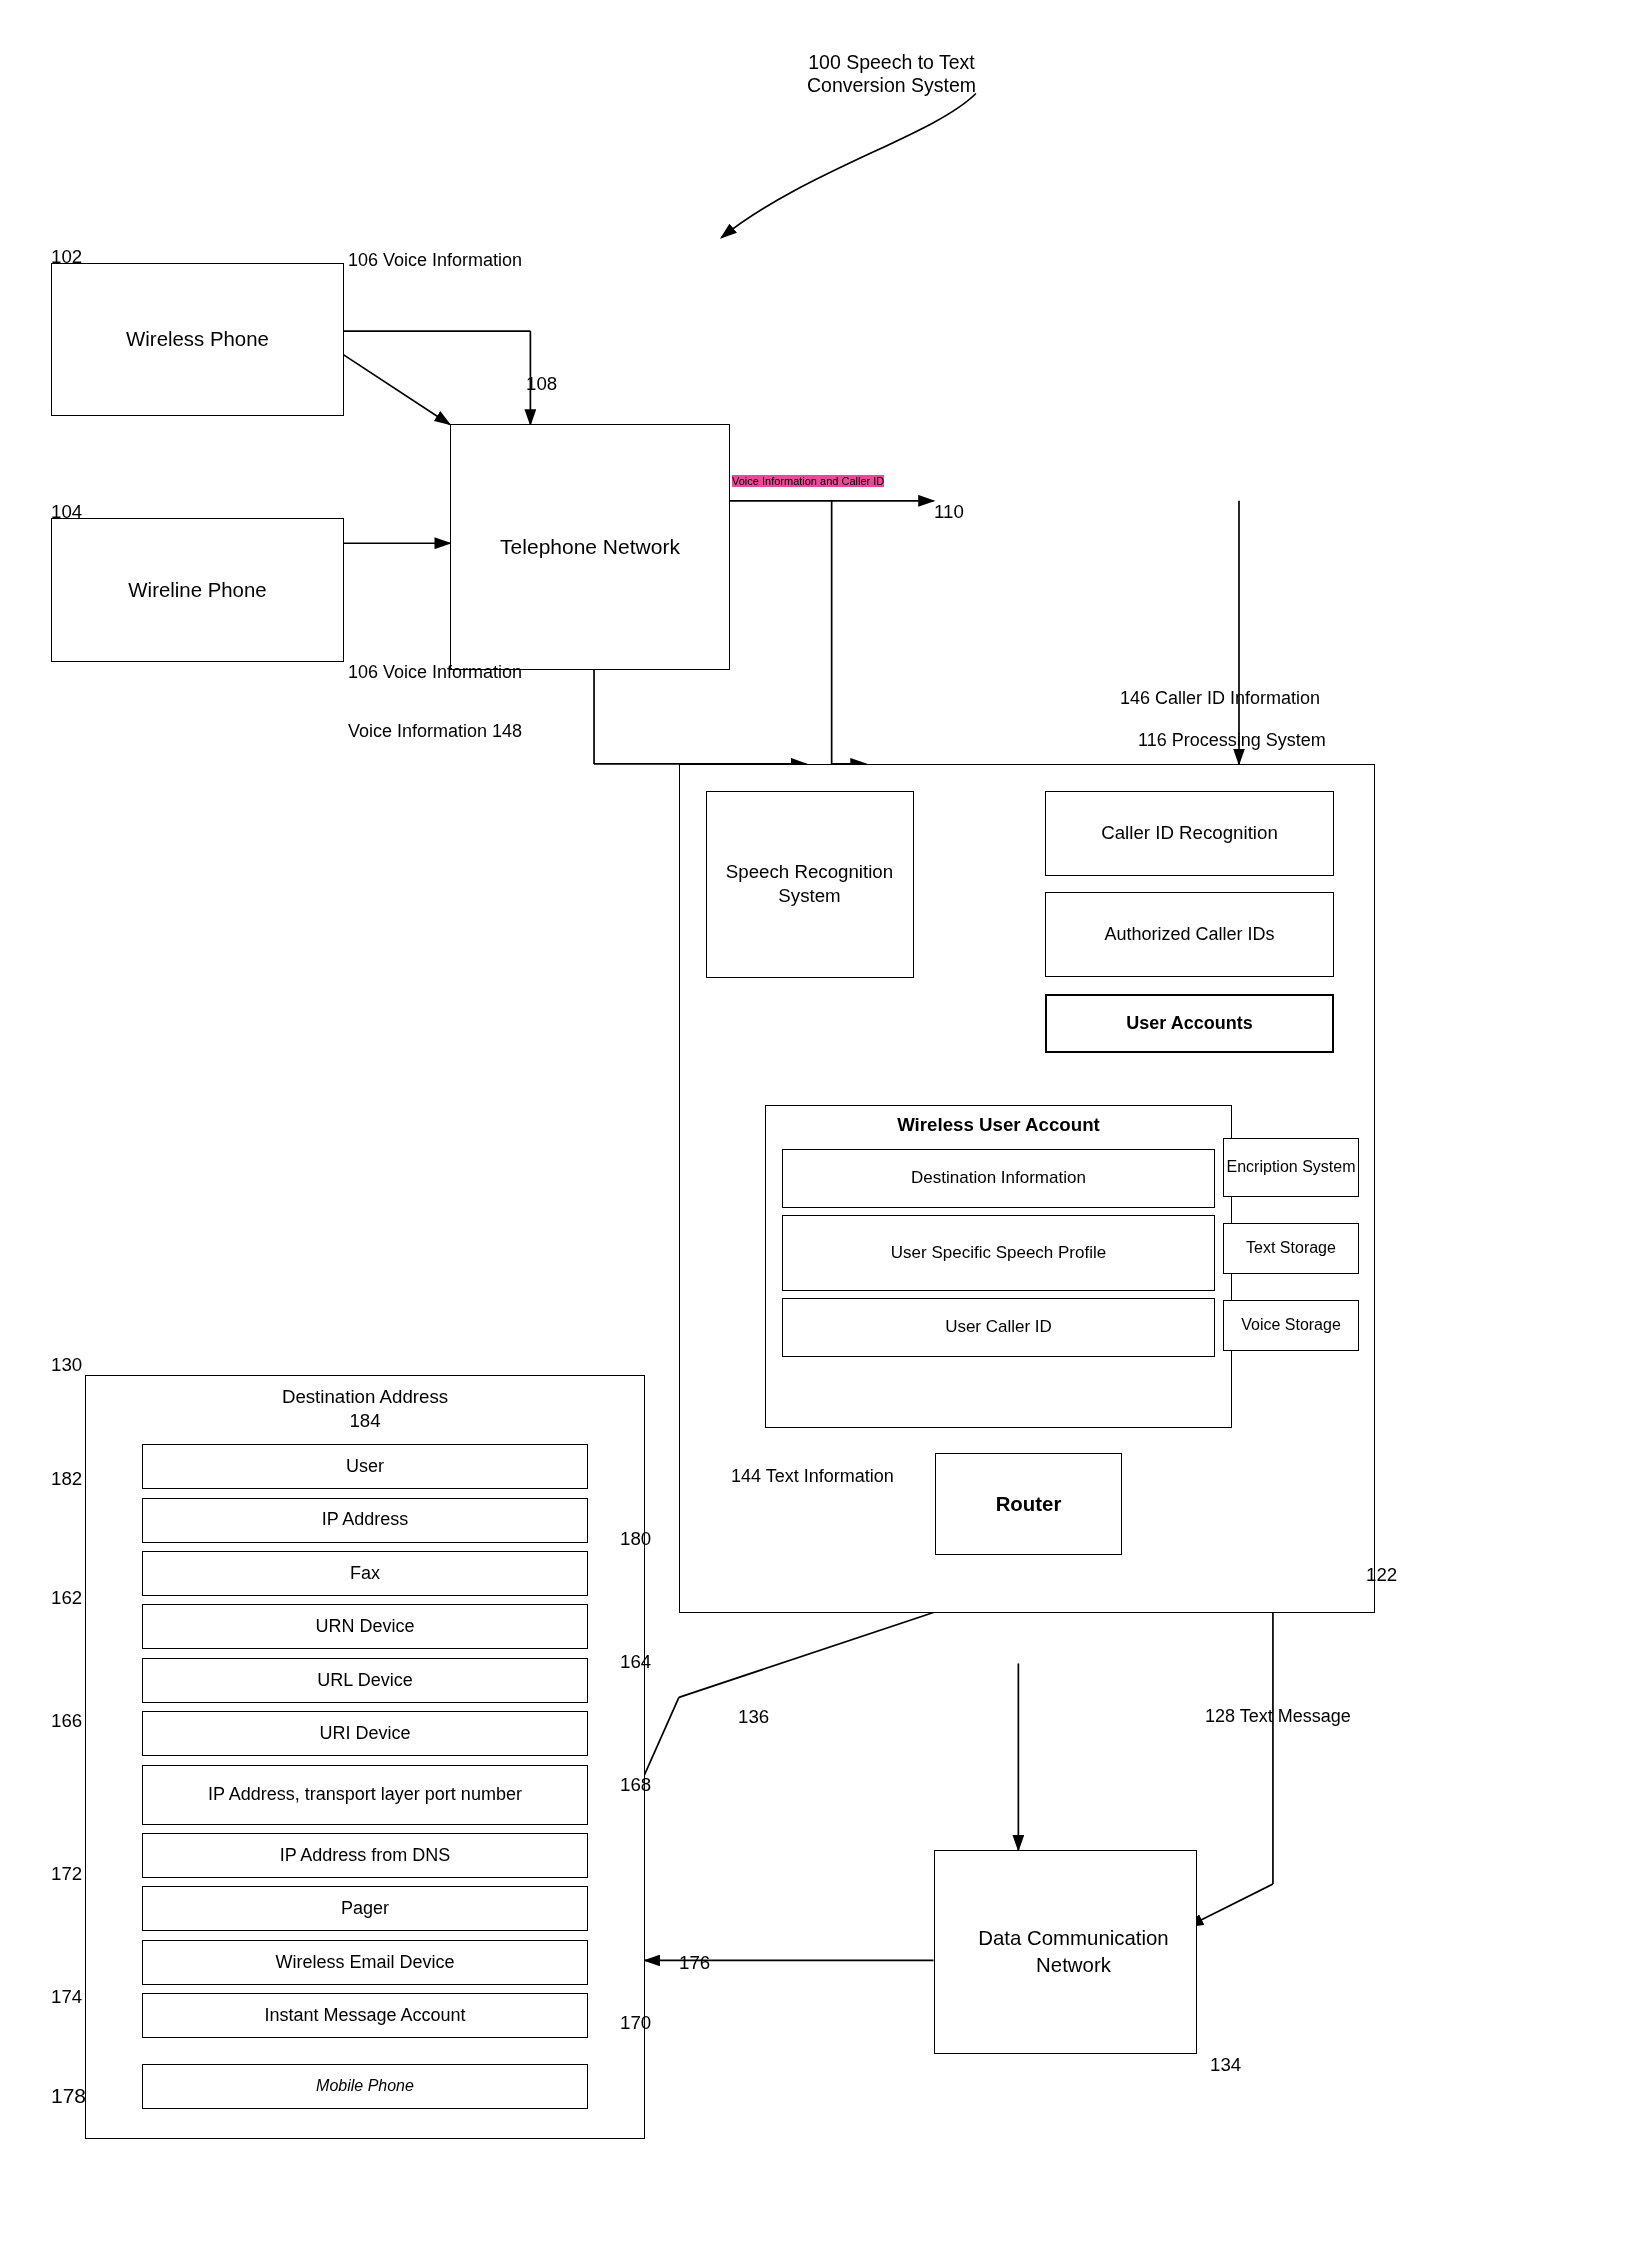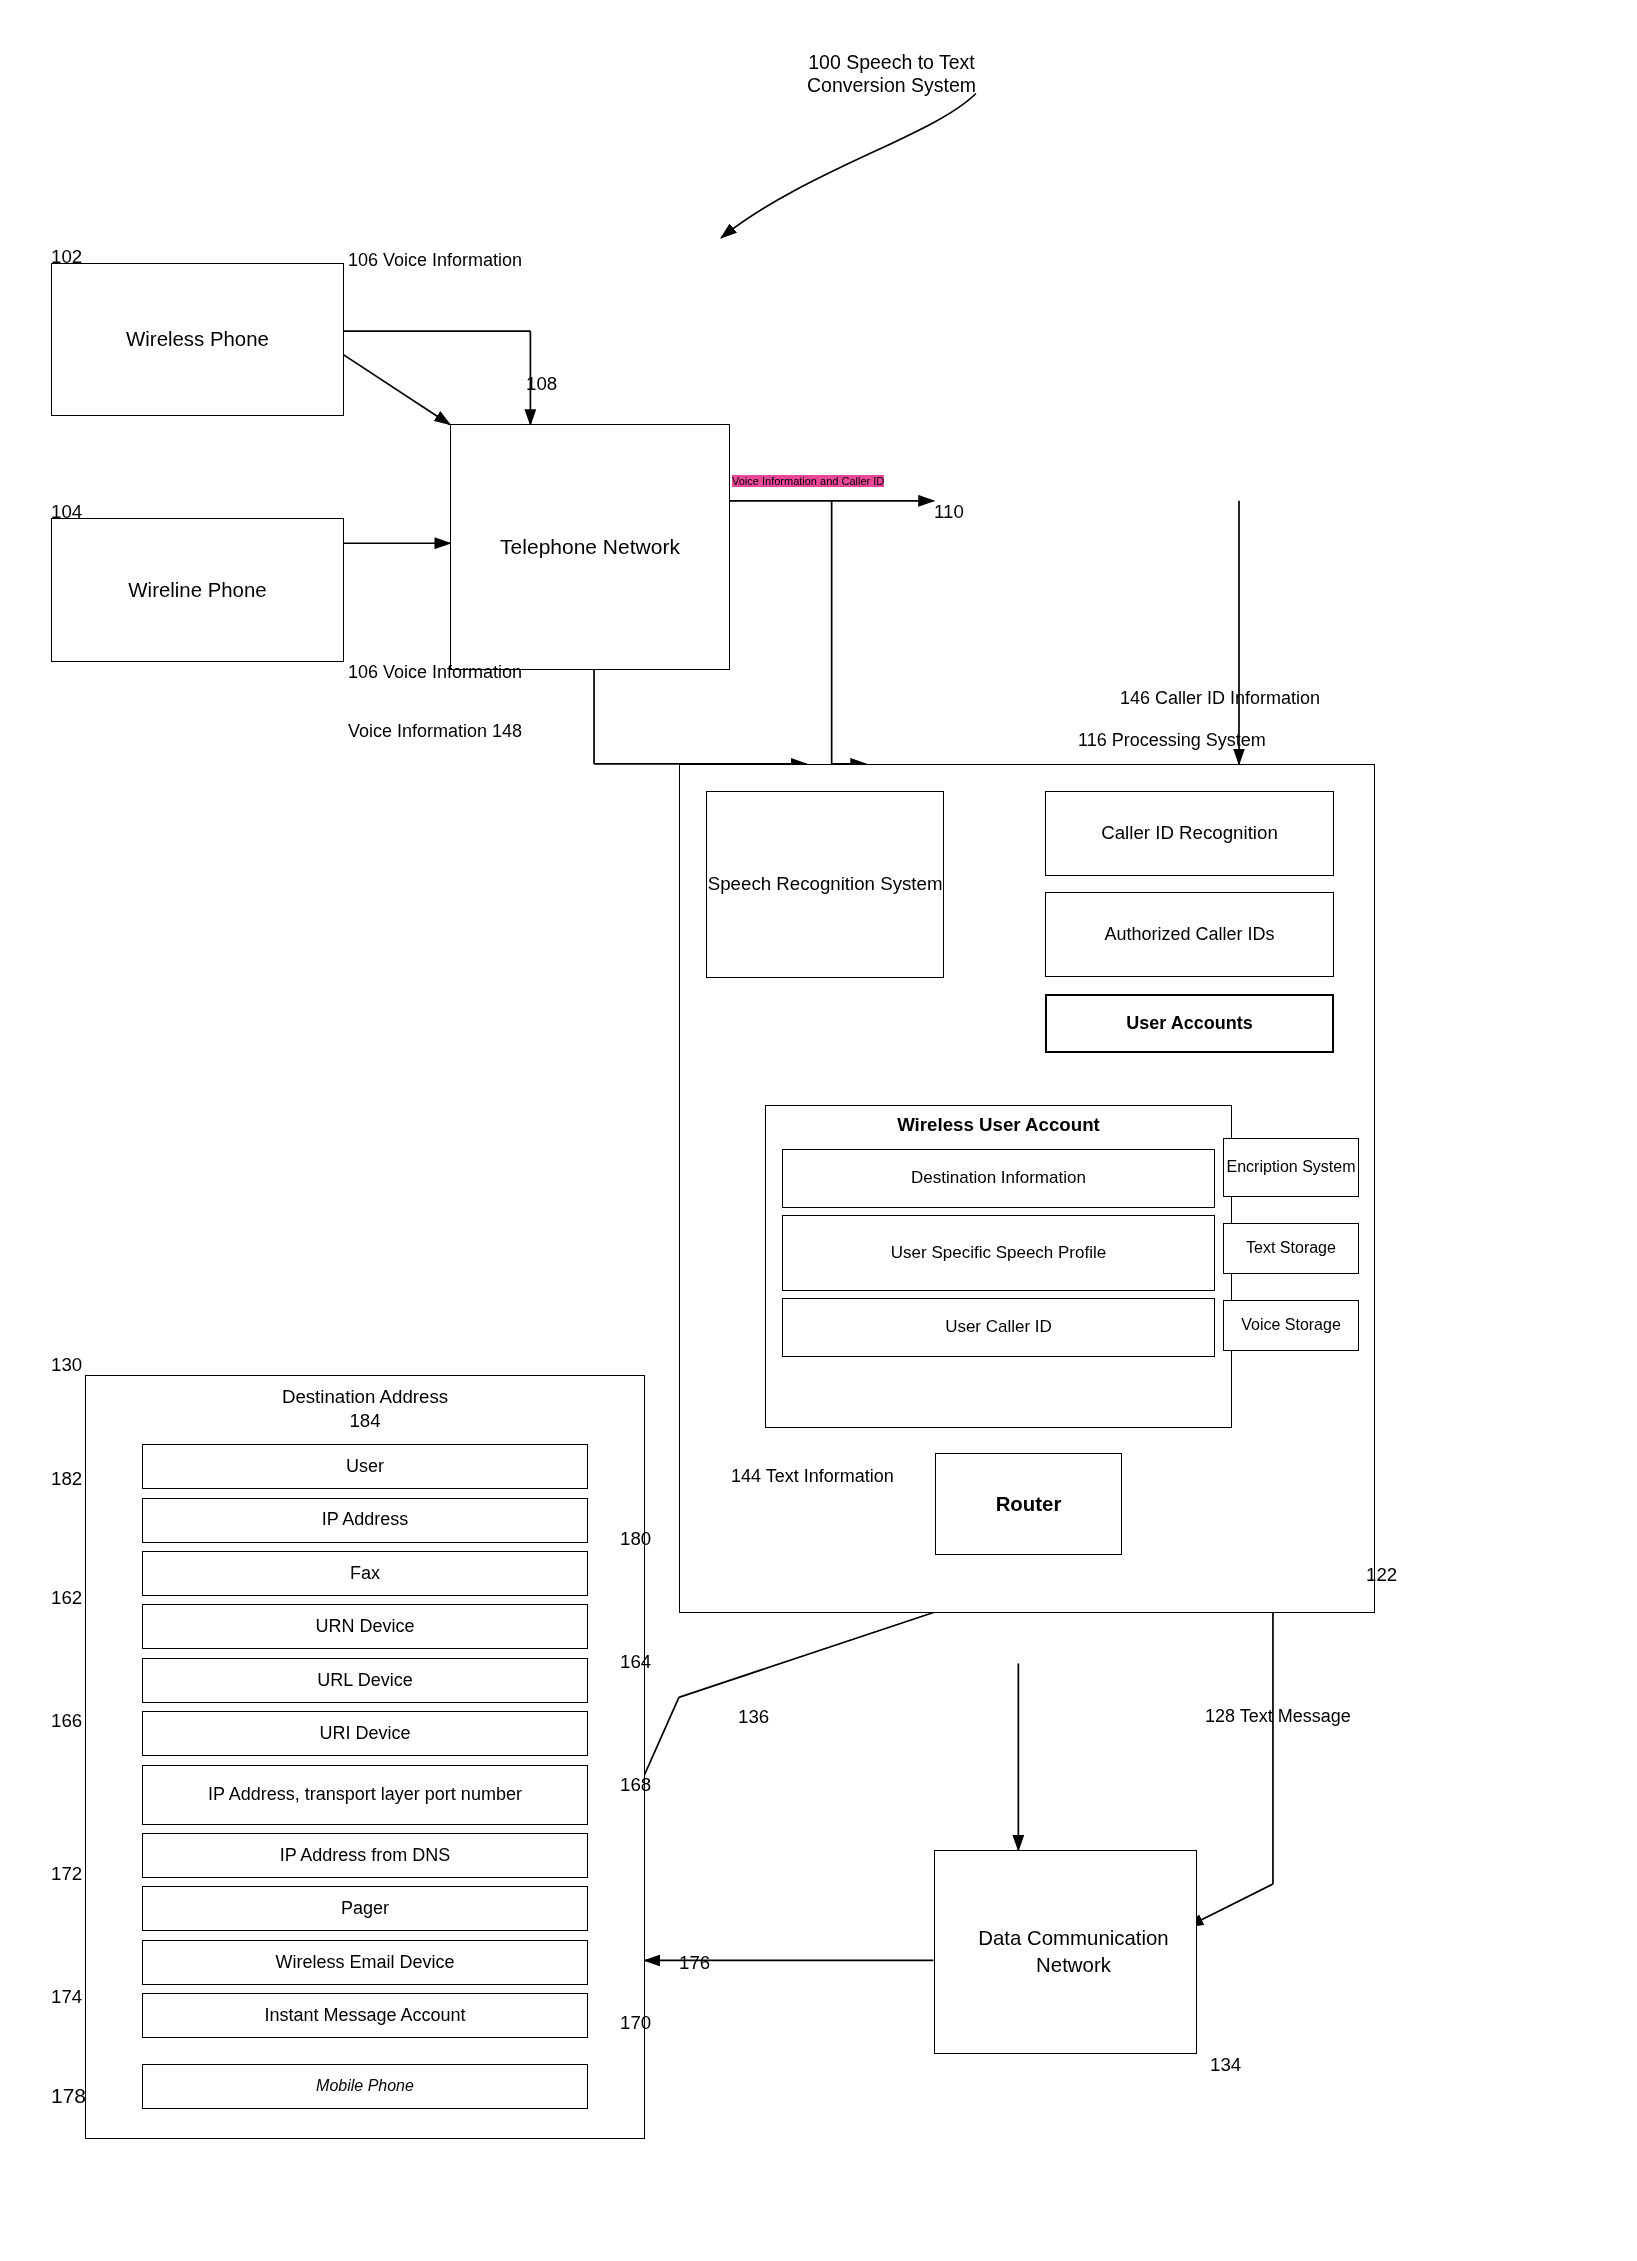--- a/index.html
+++ b/index.html
@@ -138,25 +138,25 @@
   </div>
 
   <div class="label" style="top: 501px; left: 934px; font-size: 18.7px;">110</div>
 
   <div class="label" style="top: 662px; left: 348px; font-size: 18px;">106 Voice Information</div>
 
   <div class="label" style="top: 721px; left: 348px; font-size: 18px;">Voice Information 148</div>
 
   <div class="label" style="top: 688px; left: 1120px; font-size: 18px; white-space: nowrap;">146 Caller ID Information</div>
 
-  <div class="label" style="top: 730px; left: 1078px; font-size: 18px;">116 Processing System</div>
+  <div class="label" style="top: 730px; left: 1138px; font-size: 18px;">116 Processing System</div>
 
   <div class="box" style="top: 764px; left: 679px; width: 696px; height: 849px; font-size: 18.7px; align-items: flex-start; justify-content: flex-start; flex-direction: column; padding: 8.5px;">
 
-    <div class="inner-box" style="top: 25.5px; left: 25.5px; width: 238px; height: 187px; font-size: 18.7px; position: absolute; justify-content: flex-end;">
+    <div class="inner-box" style="top: 25.5px; left: 25.5px; width: 208px; height: 187px; font-size: 18.7px; position: absolute; justify-content: flex-end;">
       <span>Speech
 Recognition
 System</span>
     </div>
 
     <div class="label" style="position: absolute; top: 798px; left: 686px; font-size: 18.7px;">122</div>
 
     <div class="inner-box" style="top: 25.5px; left: 365px; width: 289px; height: 85px; font-size: 18.7px; position: absolute;">
       <span>Caller ID
 Recognition</span>

